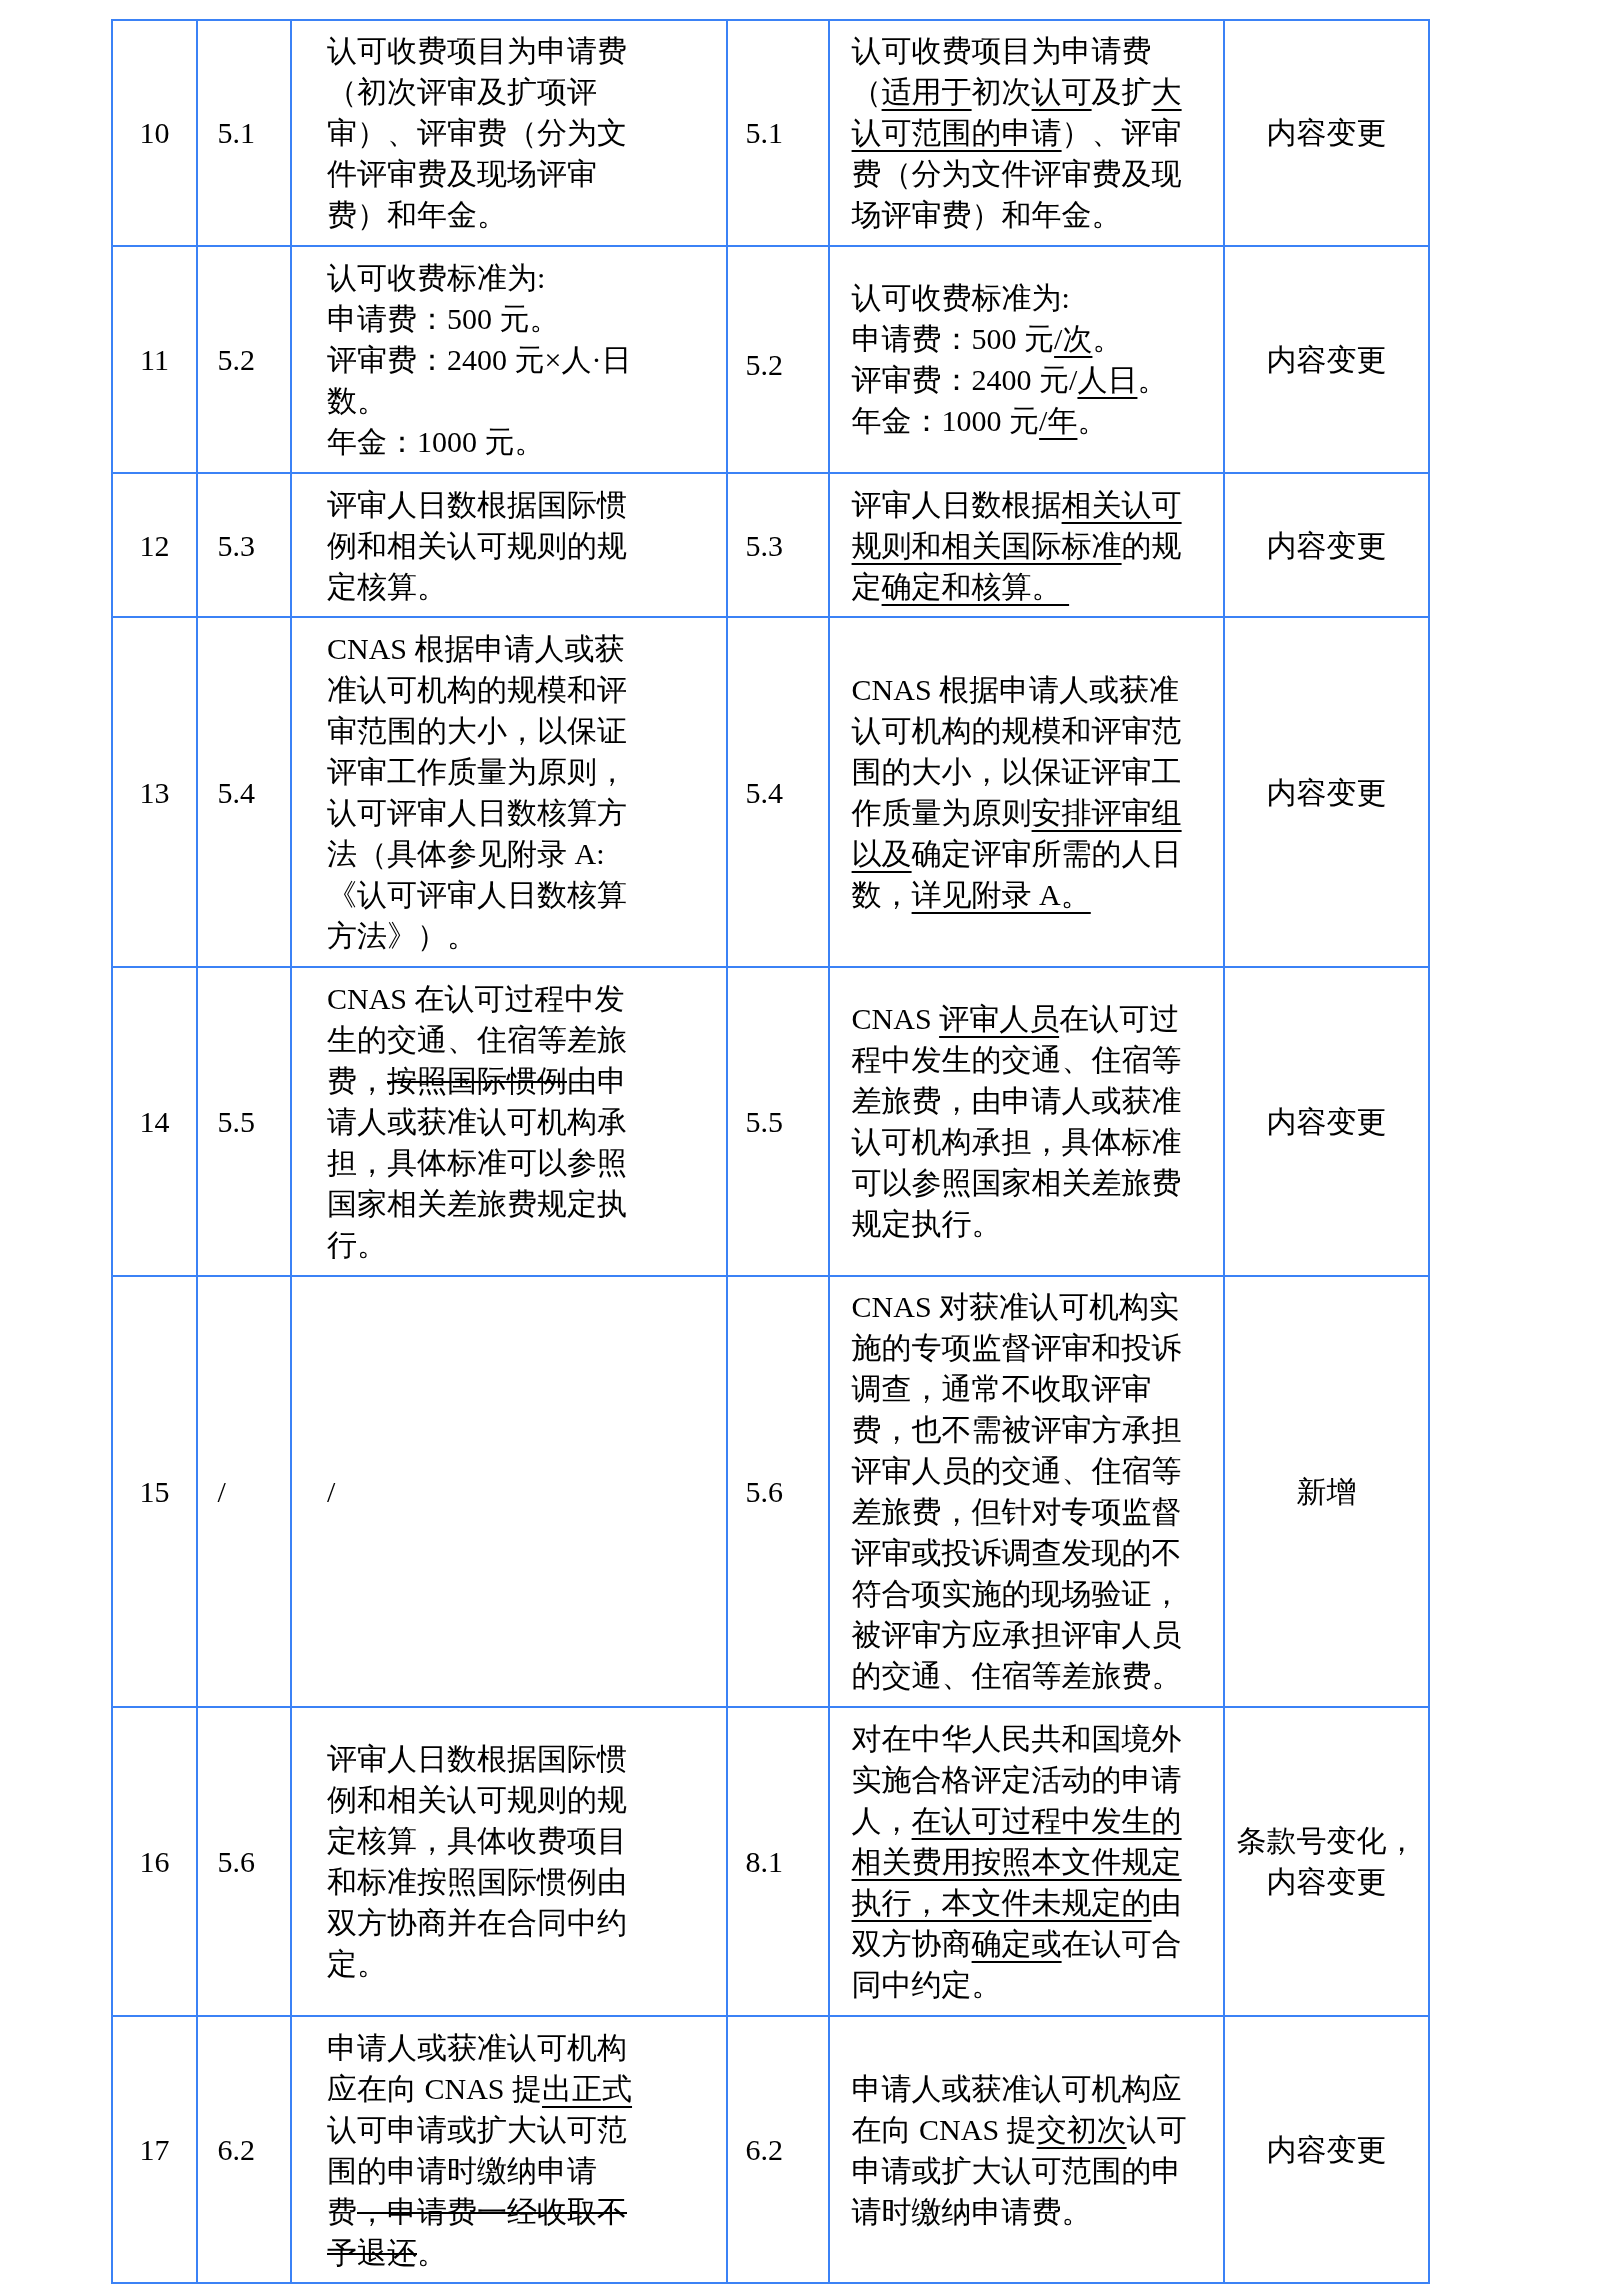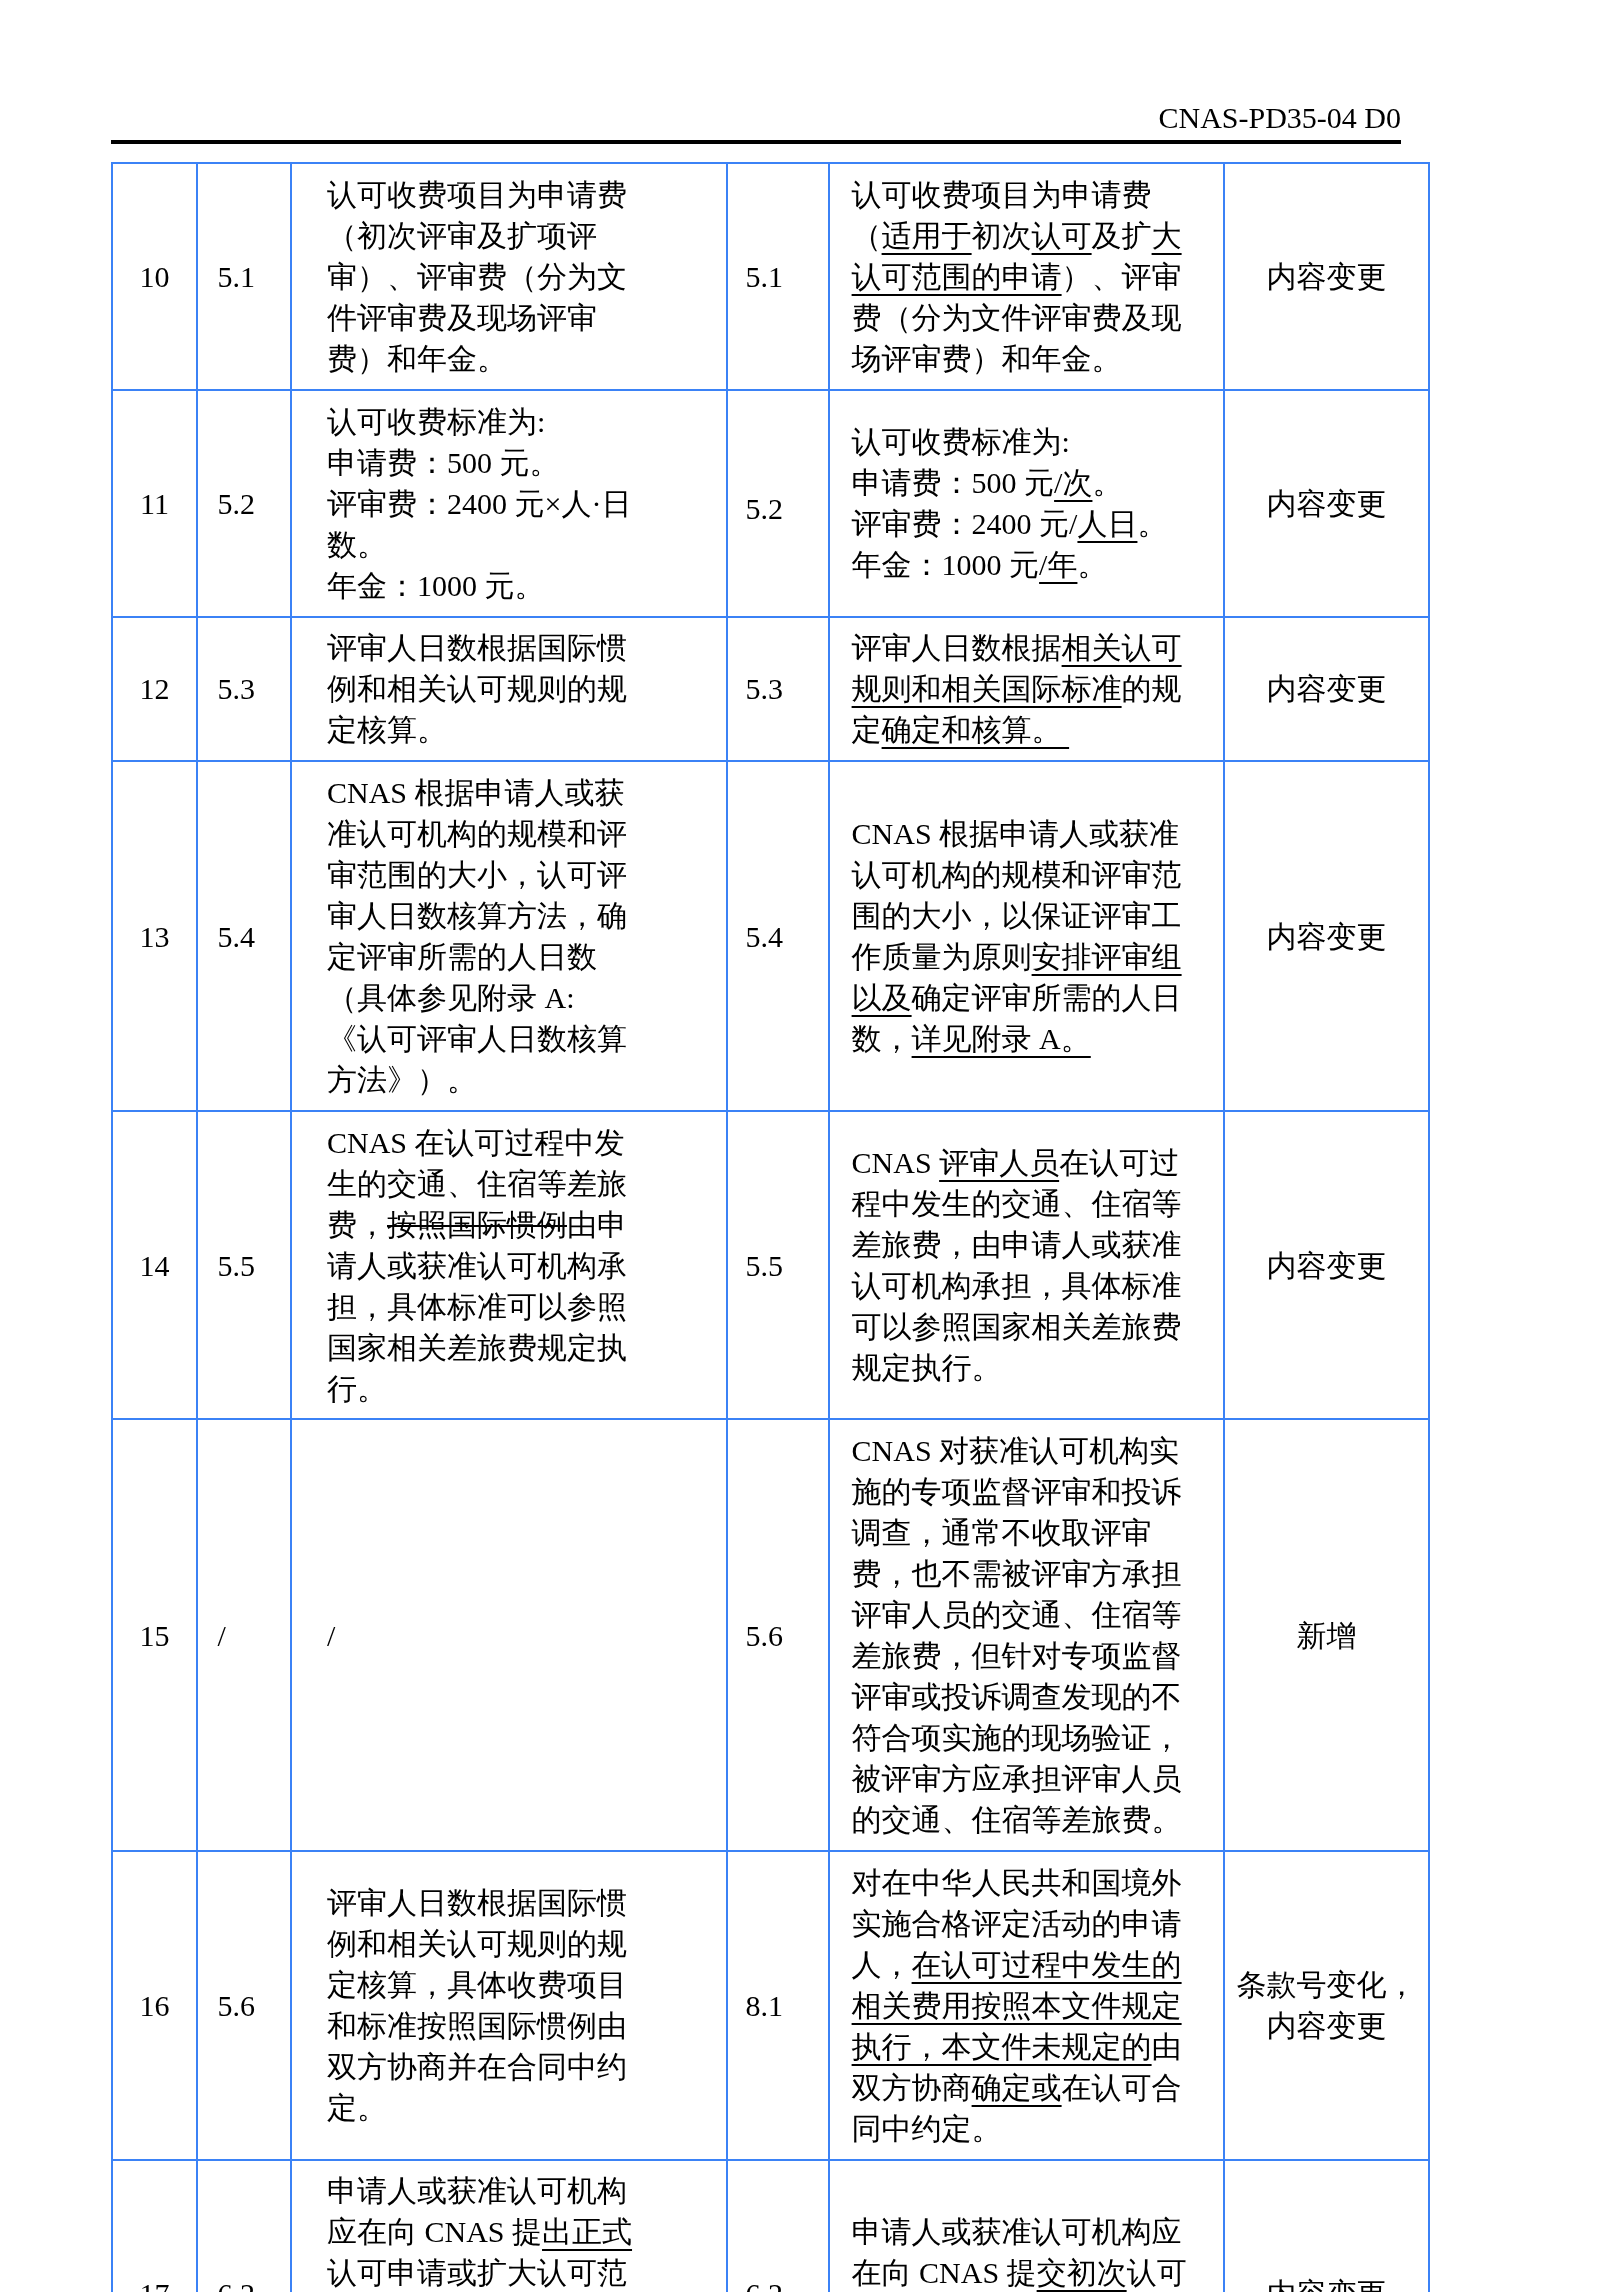--- a/index.html
+++ b/index.html
@@ -67,21 +67,20 @@
   s {
     text-decoration: line-through;
     text-decoration-thickness: 2px;
   }
 </style>
 </head>
 <body>
 
 <div class="page">
 
-  <div class="doc-header">CNAS-PD35-04 D0</div>
 
   <table class="change-table">
     <colgroup>
       <col style="width:85px">
       <col style="width:94px">
       <col style="width:436px">
       <col style="width:102px">
       <col style="width:395px">
       <col style="width:205px">
     </colgroup>
@@ -106,21 +105,21 @@
     <td class="col-no">12</td>
     <td class="col-oldno">5.3</td>
     <td class="col-oldtxt">评审人日数根据国际惯例和相关认可规则的规定核算。</td>
     <td class="col-newno">5.3</td>
     <td class="col-newtxt">评审人日数根据<u>相关认可规则和相关国际标准</u>的规定<u>确定和核算。&nbsp;</u></td>
     <td class="col-change">内容变更</td>
   </tr>
         <tr>
     <td class="col-no">13</td>
     <td class="col-oldno">5.4</td>
-    <td class="col-oldtxt">CNAS 根据申请人或获准认可机构的规模和评审范围的大小，认可评审人日数核算方法，确定评审所需的人日数（具体参见附录 A:《认可评审人日数核算方法》）。</td>
+    <td class="col-oldtxt">CNAS 根据申请人或获准认可机构的规模和评审范围的大小，以保证评审工作质量为原则，认可评审人日数核算方法（具体参见附录 A:《认可评审人日数核算方法》）。</td>
     <td class="col-newno">5.4</td>
     <td class="col-newtxt">CNAS 根据申请人或获准认可机构的规模和评审范围的大小，以保证评审工作质量为原则<u>安排评审组以及</u>确定评审所需的人日数，<u>详见附录 A。</u></td>
     <td class="col-change">内容变更</td>
   </tr>
         <tr>
     <td class="col-no">14</td>
     <td class="col-oldno">5.5</td>
     <td class="col-oldtxt">CNAS 在认可过程中发生的交通、住宿等差旅费，<s>按照国际惯例</s>由申请人或获准认可机构承担，具体标准可以参照国家相关差旅费规定执行。</td>
     <td class="col-newno">5.5</td>
     <td class="col-newtxt">CNAS <u>评审人员</u>在认可过程中发生的交通、住宿等差旅费，由申请人或获准认可机构承担，具体标准可以参照国家相关差旅费规定执行。</td>

